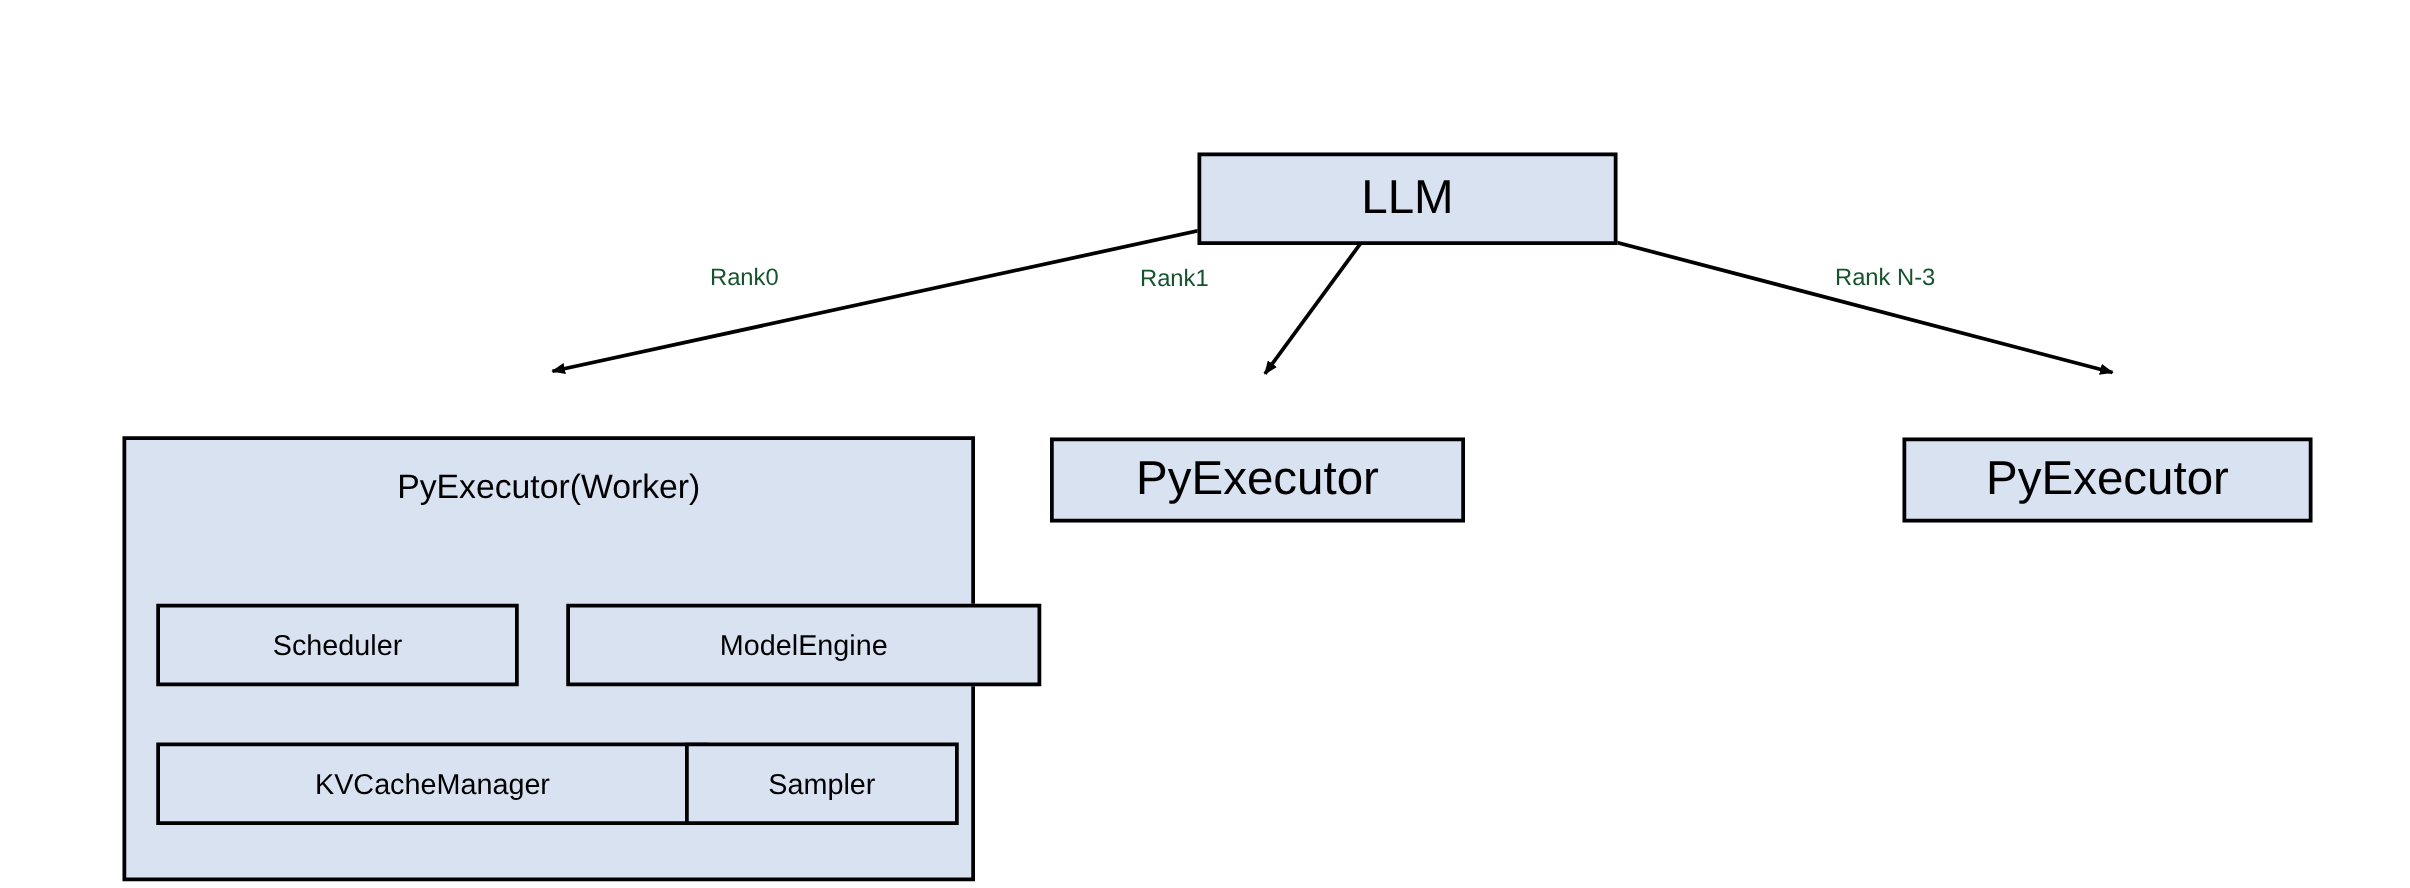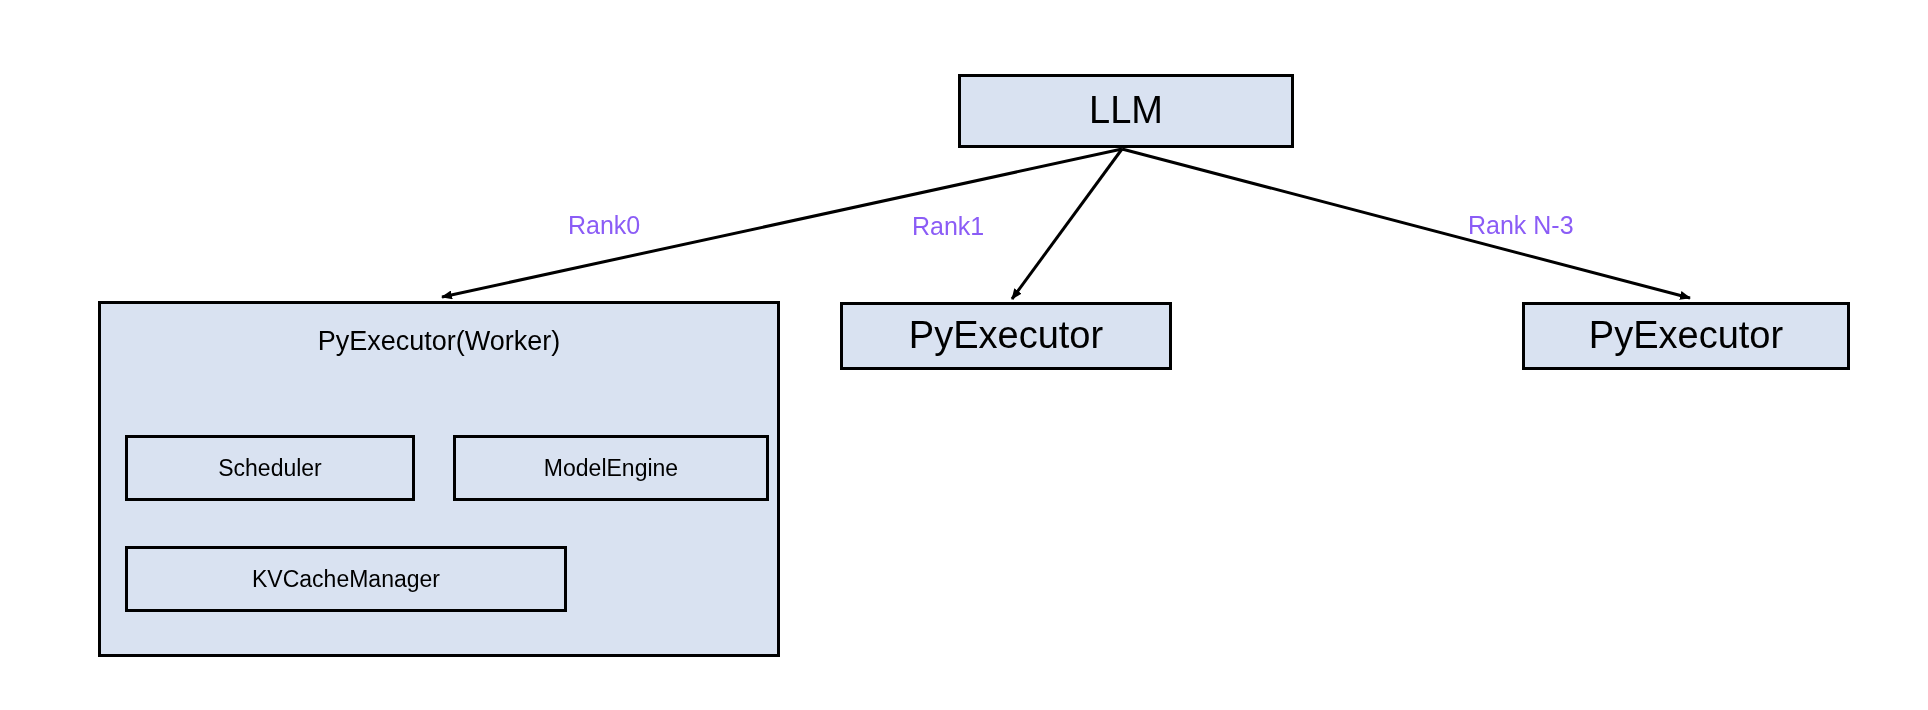--- a/index.html
+++ b/index.html
@@ -32,20 +32,21 @@
     position: absolute;
     box-sizing: border-box;
     background: #d9e2f1;
     border: 3px solid #000000;
     display: flex;
     align-items: center;
     justify-content: center;
     text-align: center;
     line-height: 1.05;
     white-space: nowrap;
+    margin-top: 48px;
   }
   .node-llm {
     left: 958px;
     top: 74px;
     width: 336px;
     height: 74px;
     font-size: 38px;
   }
   .node-worker {
     left: 98px;
@@ -69,44 +70,44 @@
     background: #d9e2f1;
     border: 3px solid #000000;
     display: flex;
     align-items: center;
     justify-content: center;
     text-align: center;
     font-size: 23px;
     white-space: nowrap;
   }
   .sub-scheduler  { left: 24px;  top: 131px; width: 290px; height: 66px; }
-  .sub-modelengine{ left: 352px; top: 131px; width: 316px; height: 66px; }
+  .sub-modelengine{ left: 352px; top: 131px; width: 380px; height: 66px; }
   .sub-kvcache    { left: 24px;  top: 242px; width: 442px; height: 66px; }
   .sub-sampler    { left: 447px; top: 242px; width: 219px; height: 66px; }
 
   .node-pyexec-1 {
     left: 840px;
     top: 302px;
     width: 332px;
     height: 68px;
     font-size: 38px;
   }
   .node-pyexec-2 {
     left: 1522px;
     top: 302px;
     width: 328px;
     height: 68px;
     font-size: 38px;
   }
   .edge-label {
     position: absolute;
-    font-size: 25px;
+    font-size: 19px;
     line-height: 1;
     white-space: nowrap;
-    color: #8b5cf6;
+    color: #14532d;
   }
   .label-rank0   { left: 568px;  top: 213px; }
   .label-rank1   { left: 912px;  top: 214px; }
   .label-rankn   { left: 1468px; top: 213px; }
 </style>
 </head>
 <body>
 
 <div id="canvas">
 
@@ -136,20 +137,23 @@
     </div>
 
     <div class="sub-node sub-modelengine">
       <span>ModelEngine</span>
     </div>
 
     <div class="sub-node sub-kvcache">
       <span>KVCacheManager</span>
     </div>
 
+    <div class="sub-node sub-sampler">
+      <span>Sampler</span>
+    </div>
   </div>
 
   <div class="node node-pyexec-1">
     <span>PyExecutor</span>
   </div>
 
   <div class="node node-pyexec-2">
     <span>PyExecutor</span>
   </div>
 

